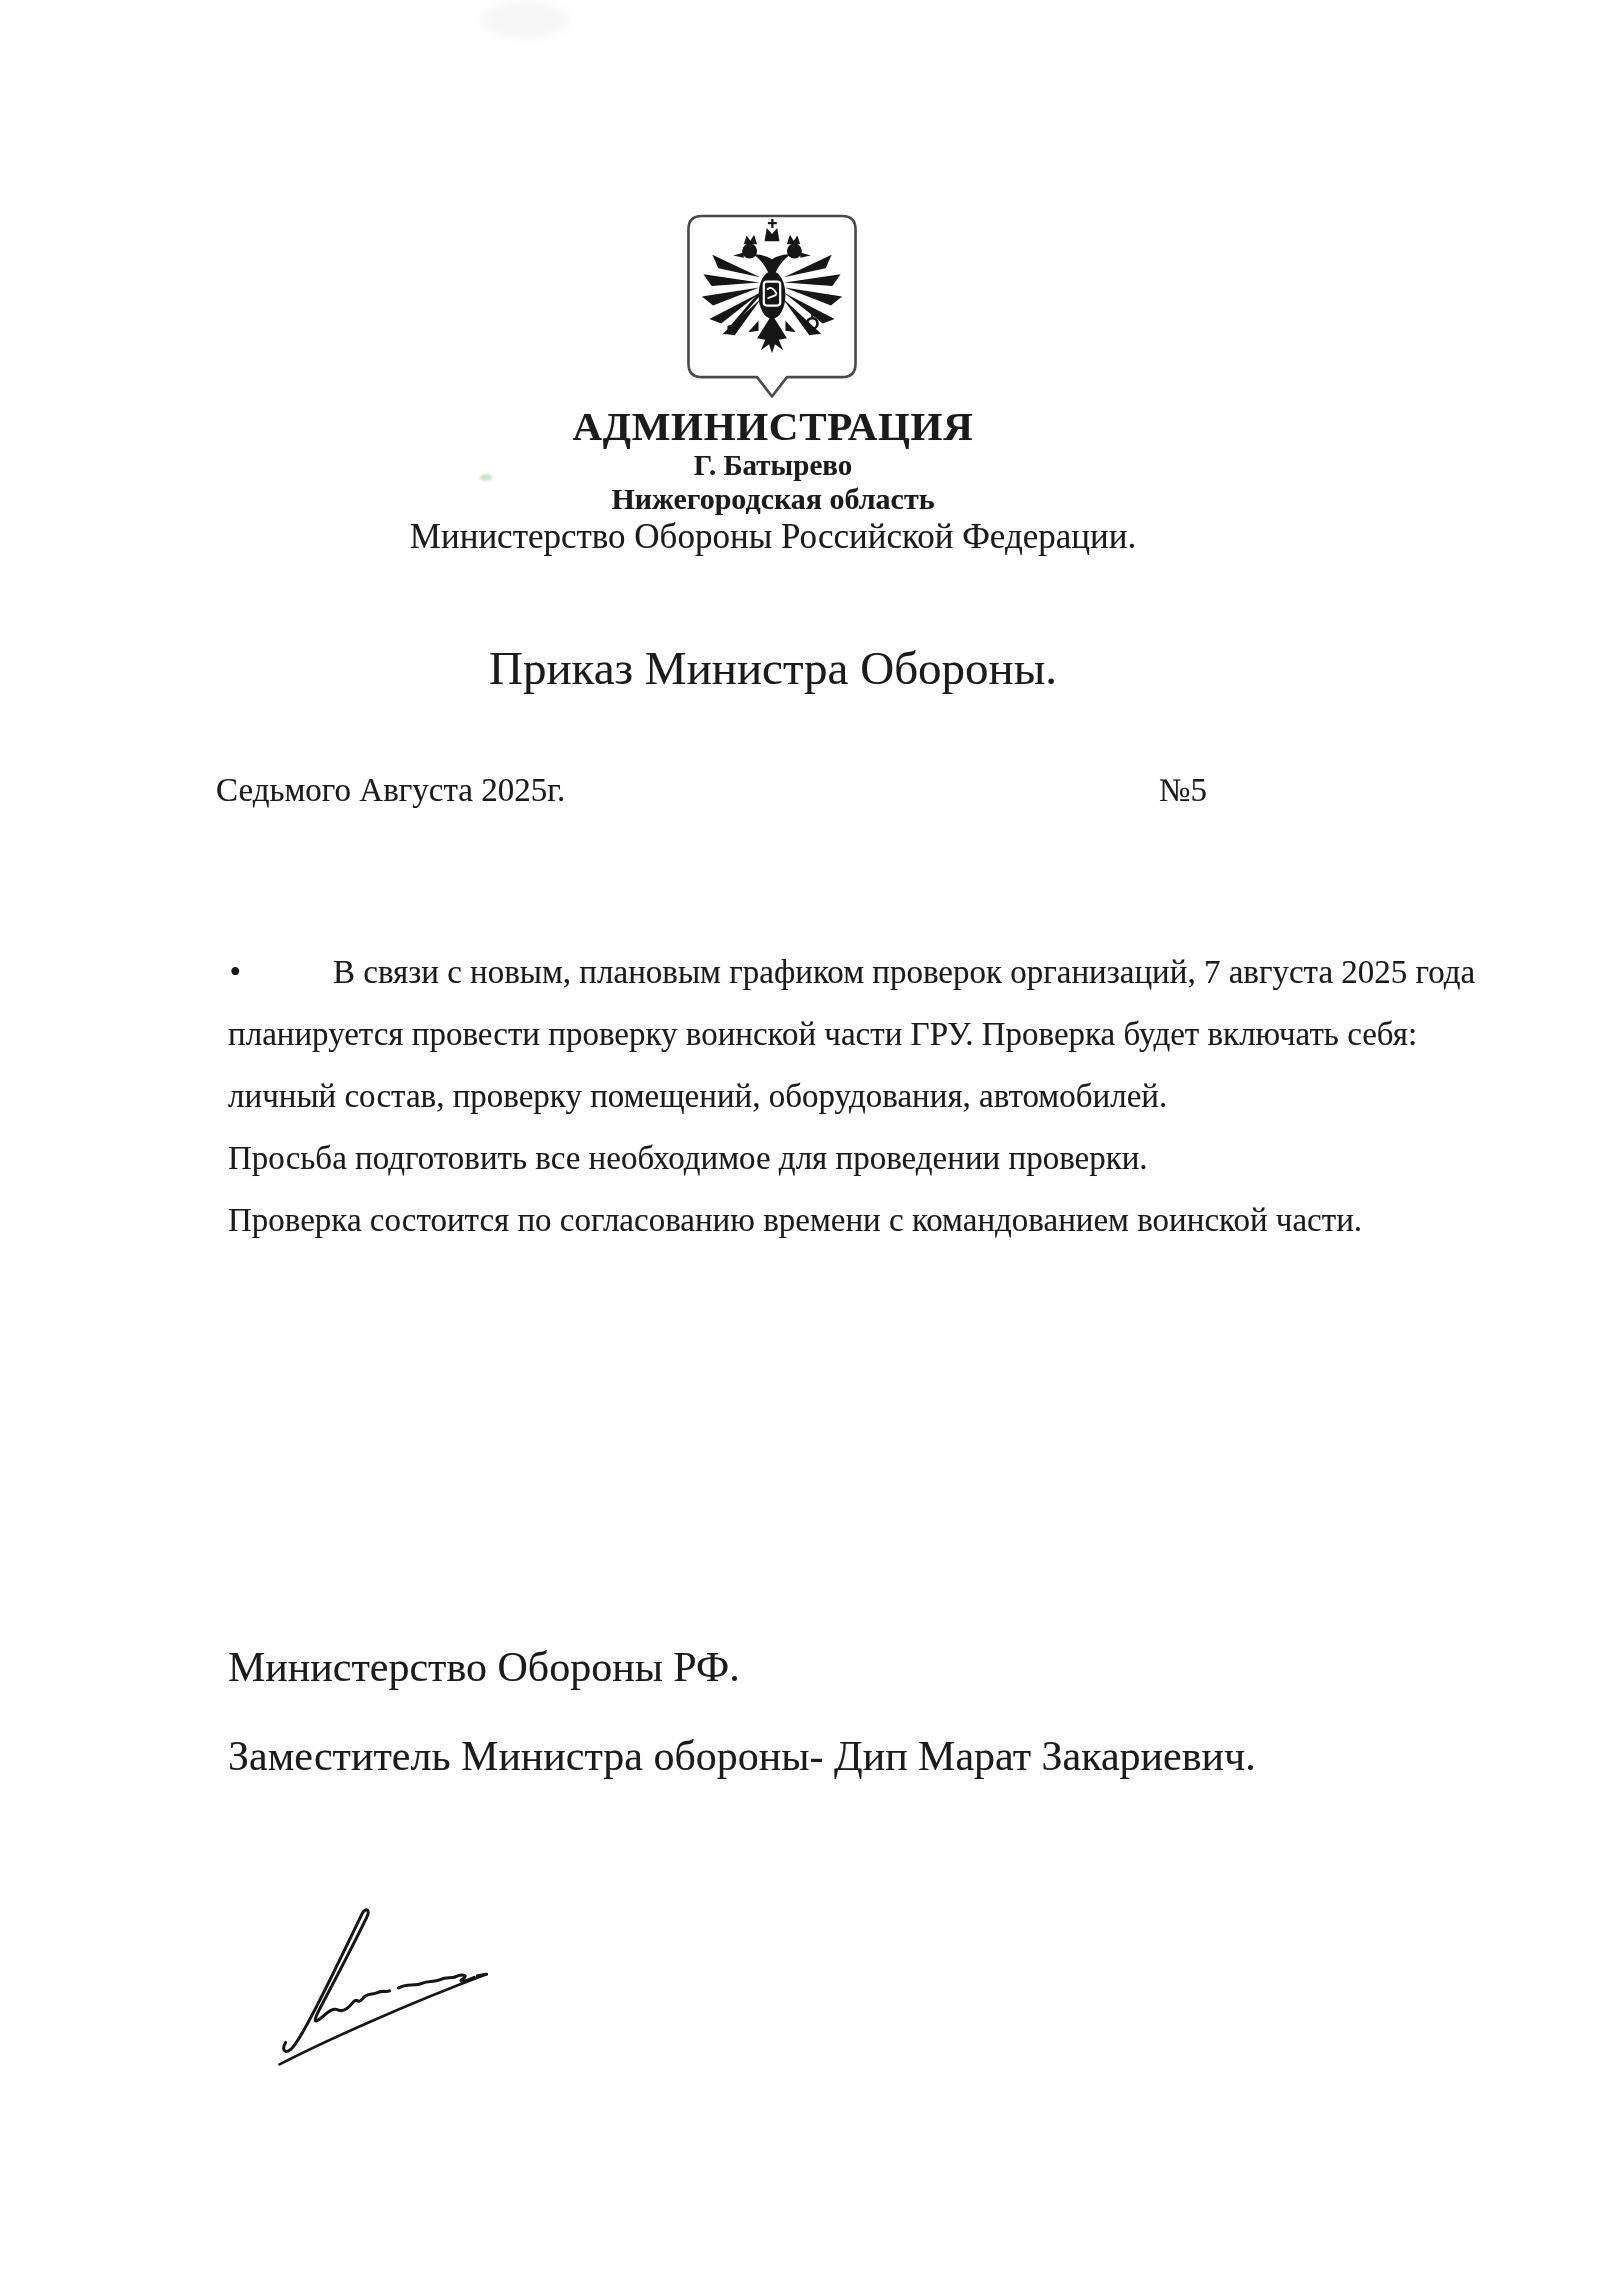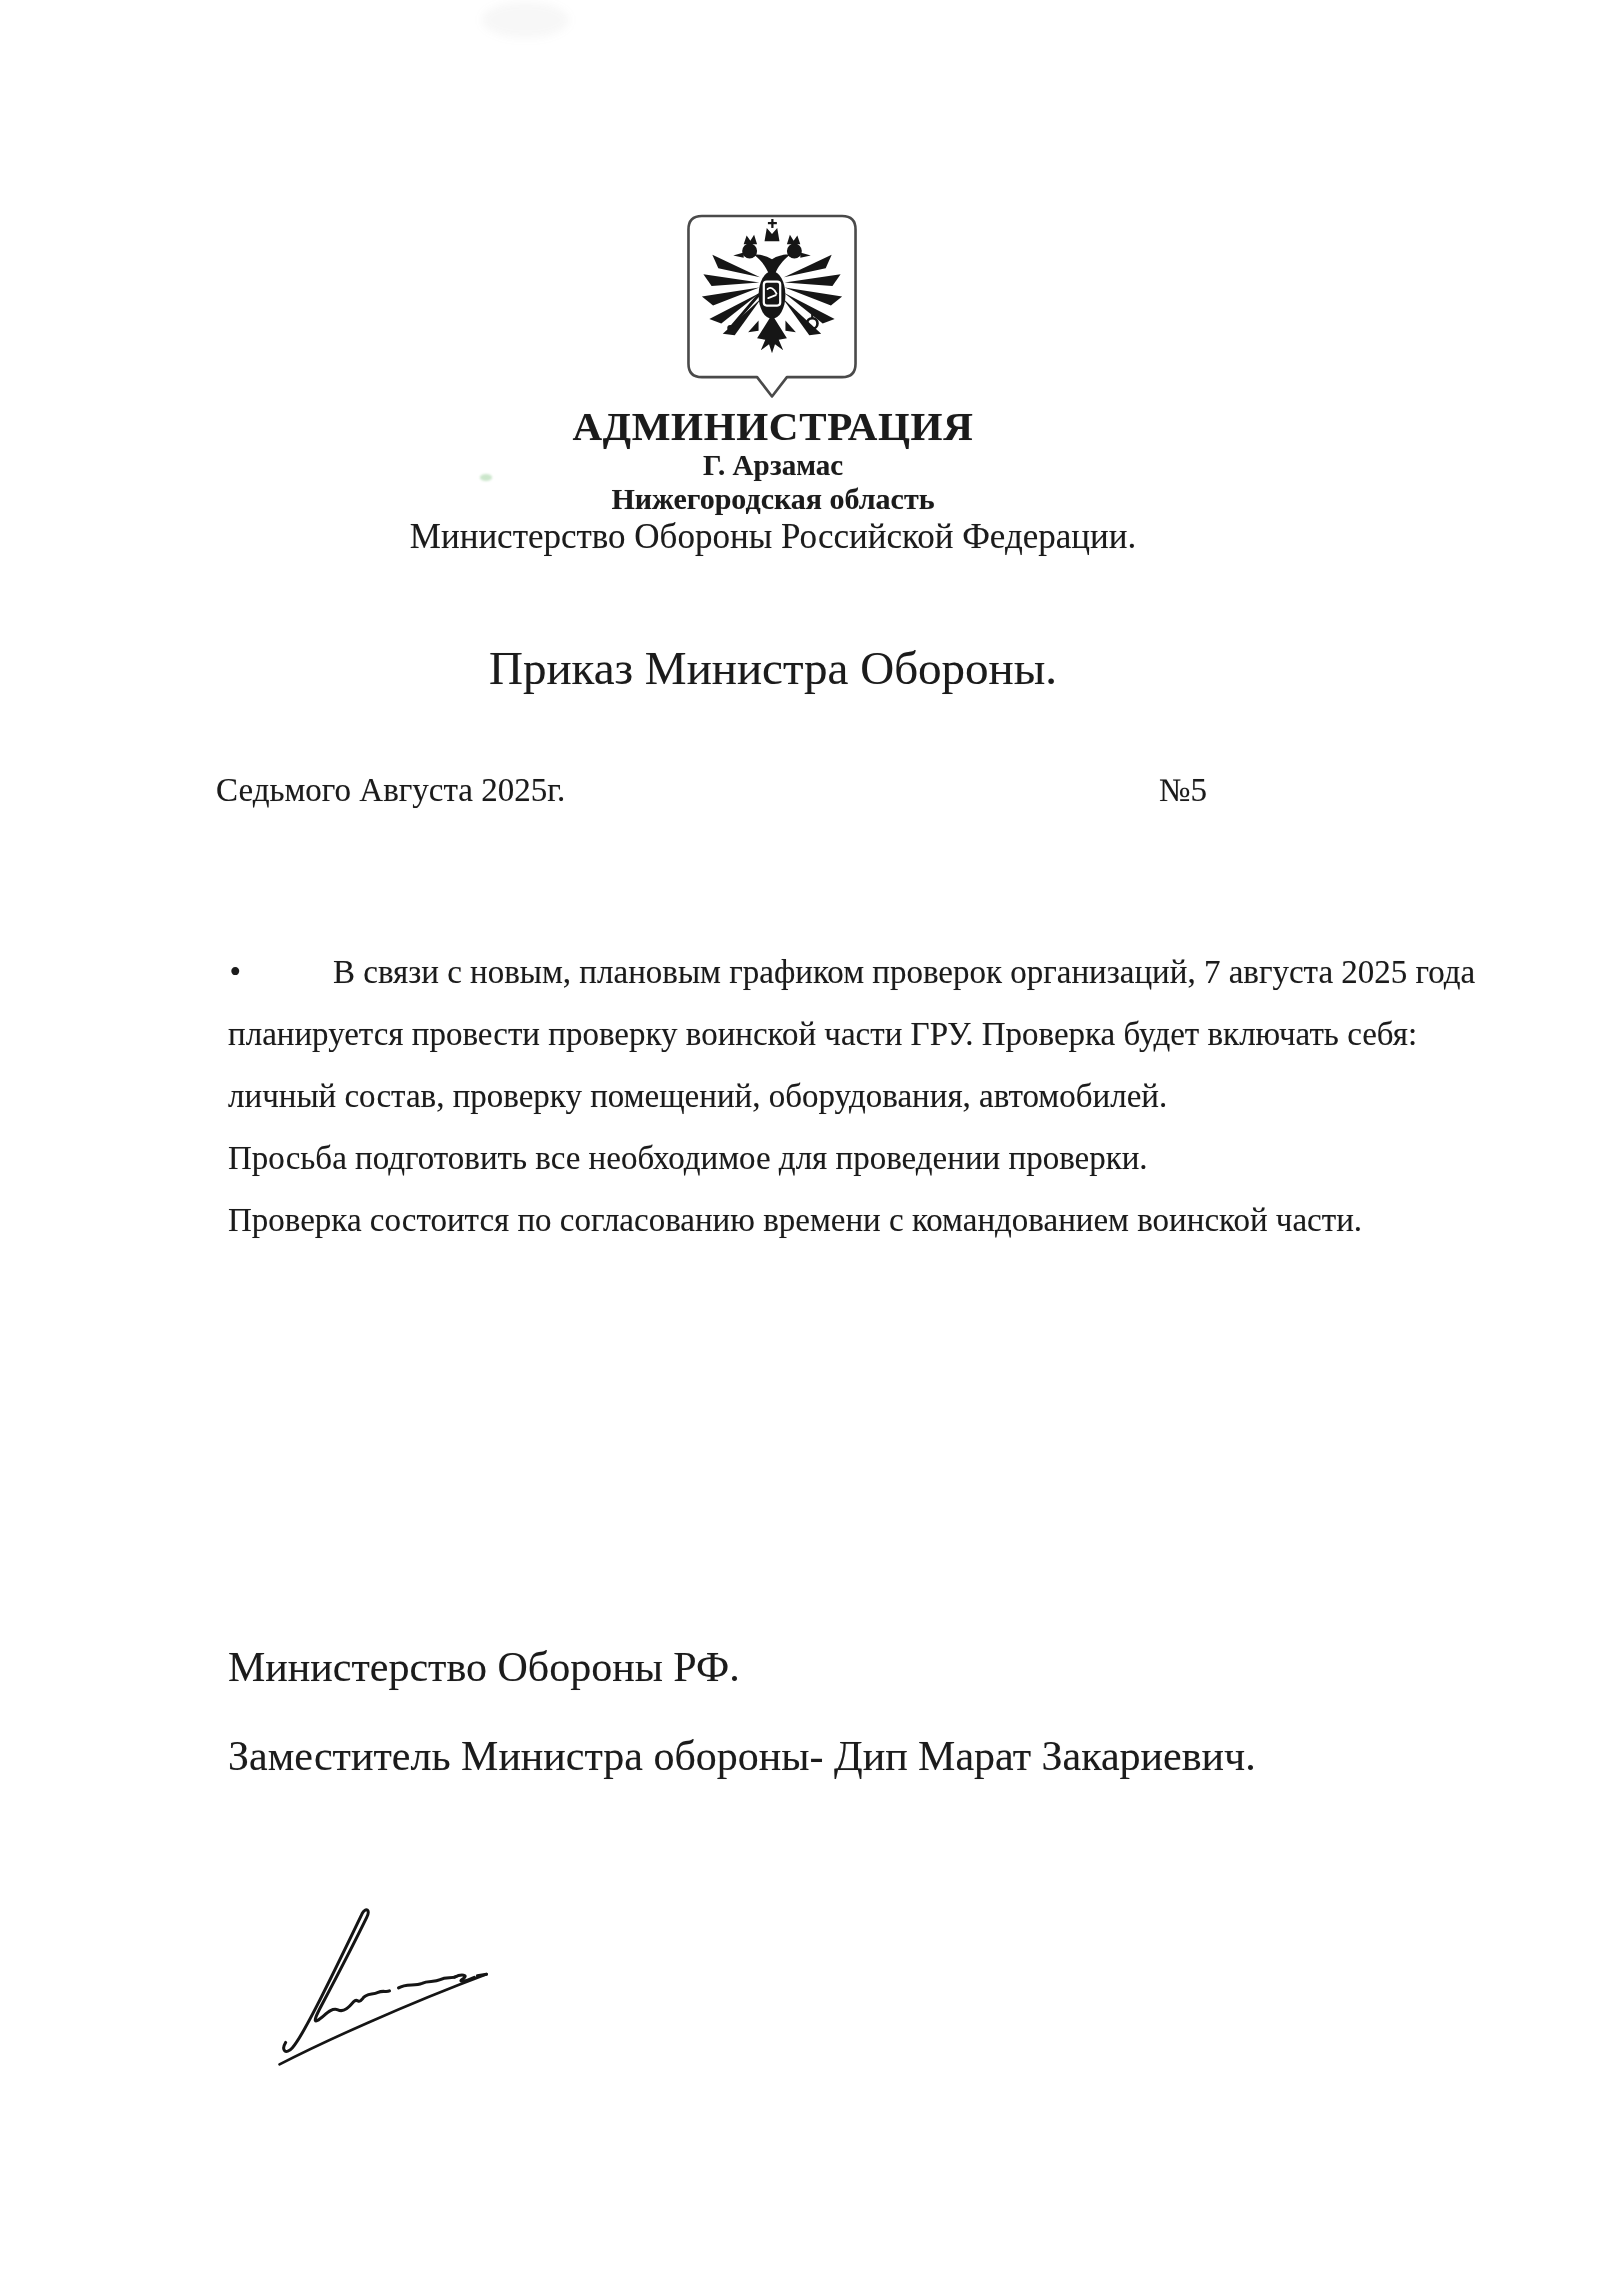--- a/index.html
+++ b/index.html
@@ -113,21 +113,21 @@
         <path d="M172,143 V136" stroke="#161616" stroke-width="3"></path>
       </g>
 
       <rect x="107" y="94" width="22" height="32" rx="4" fill="none" stroke="#ffffff" stroke-width="3"></rect>
       <path d="M112,104 C116,100 121,104 124,110 M113,116 L123,112" fill="none" stroke="#ffffff" stroke-width="2.5" stroke-linecap="round"></path>
     </svg>
   </div>
 
   <div class="center-col org-header">
     <div class="h-admin">АДМИНИСТРАЦИЯ</div>
-    <div class="h-city">Г. Арзамас</div>
+    <div class="h-city">Г. Батырево</div>
     <div class="h-region">Нижегородская область</div>
     <div class="h-ministry">Министерство Обороны Российской Федерации.</div>
   </div>
 
   <div class="center-col doc-type">Приказ Министра Обороны.</div>
 
   <div class="date-row">
     <span class="date-text">Седьмого Августа 2025г.</span>
     <span class="doc-number">№5</span>
   </div>

